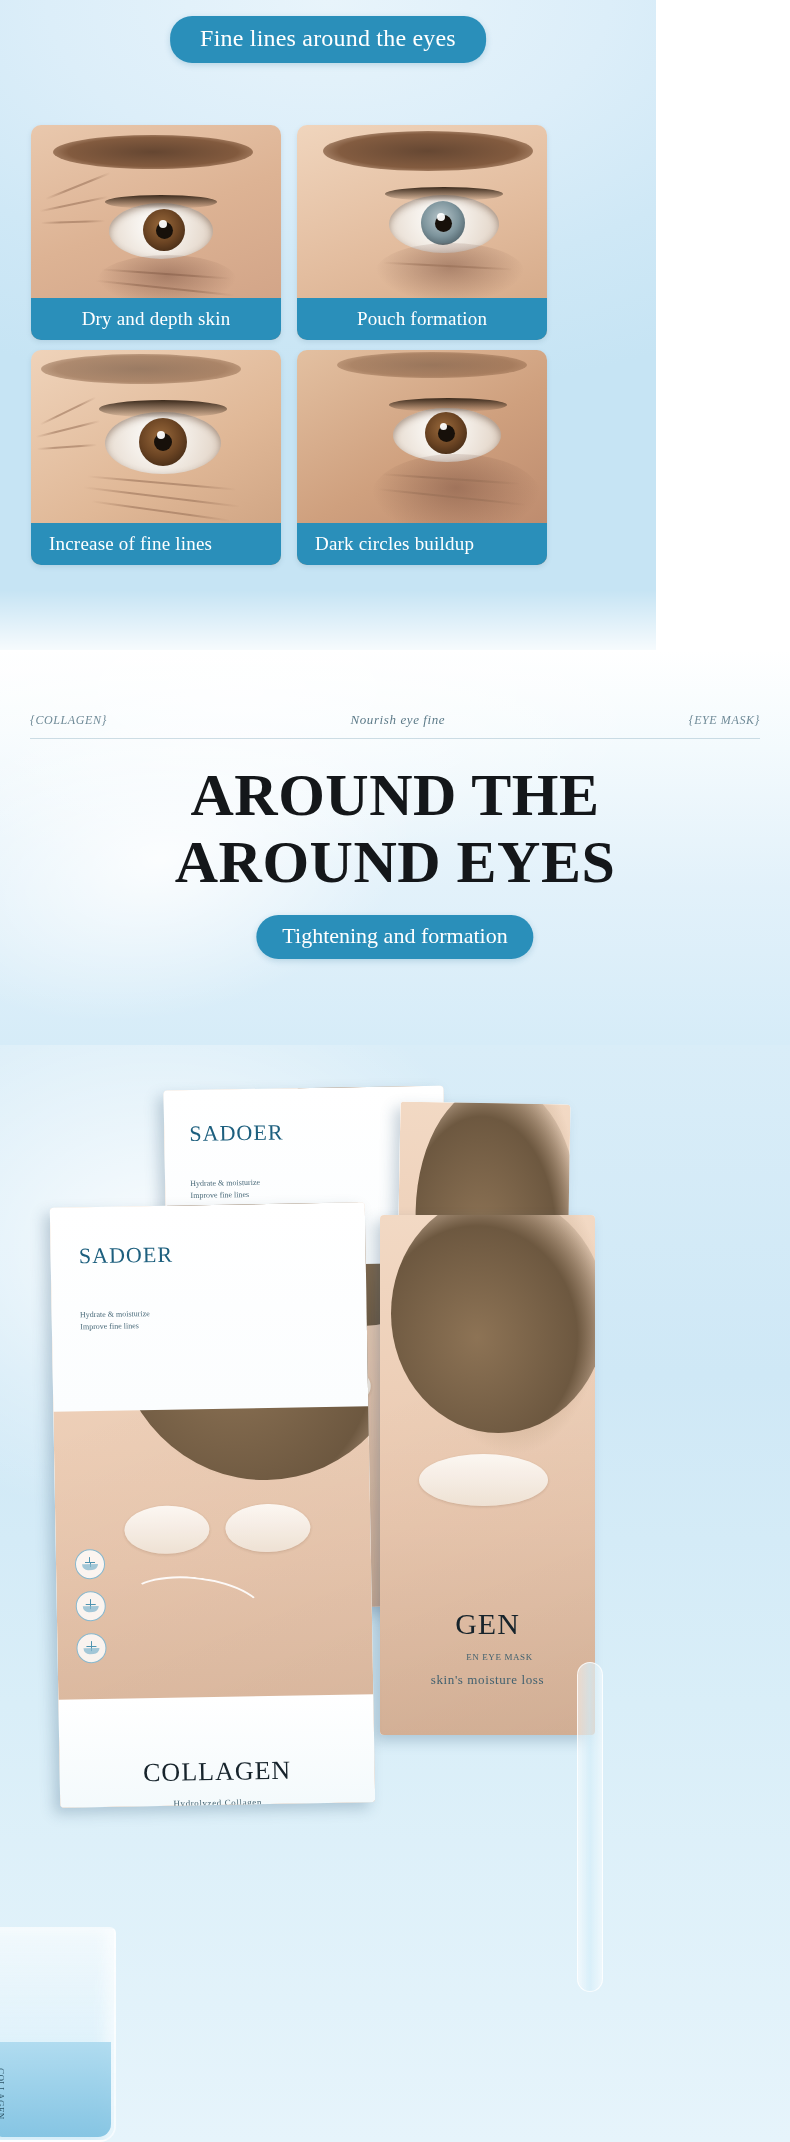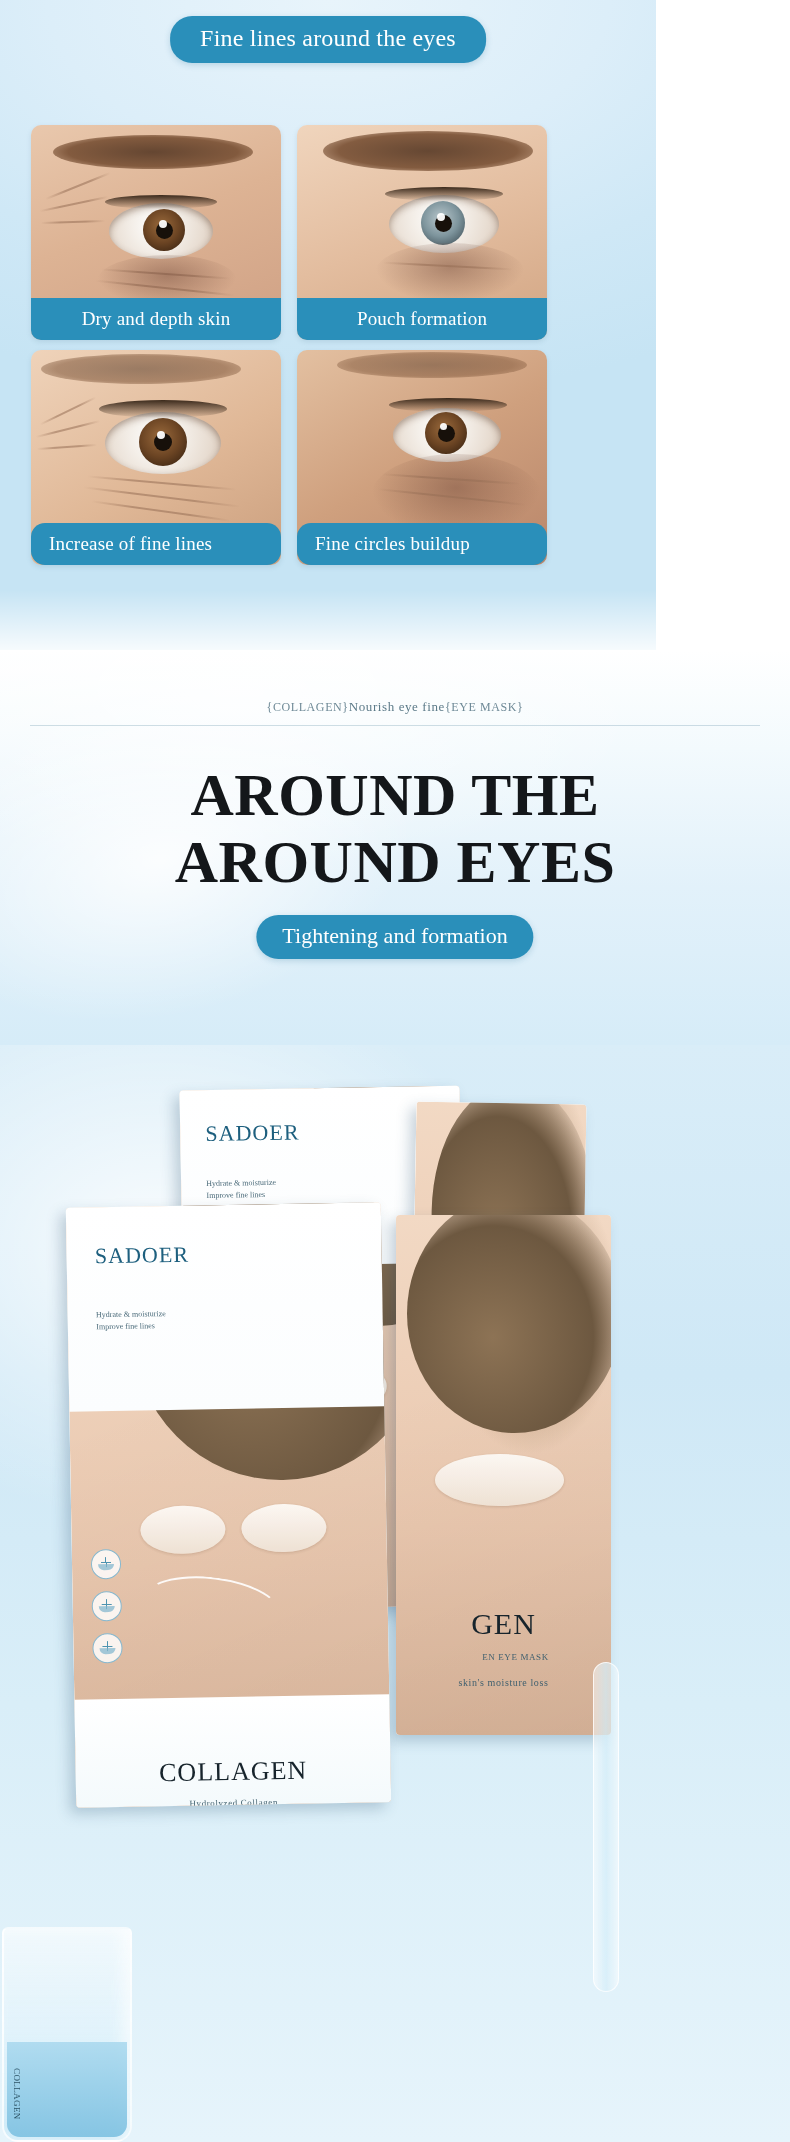--- a/index.html
+++ b/index.html
@@ -73,21 +73,21 @@
     left: 0; right: 0; bottom: 0;
     height: 42px;
     background: #2a8fba;
     color: #fff;
     font-size: 19px;
     display: flex;
     align-items: center;
     justify-content: center;
     letter-spacing: .2px;
   }
-  .card.shift-left .caption { justify-content: flex-start; padding-left: 18px; border-radius: 14px; }
+  .card.shift-left .caption { justify-content: flex-start; padding-left: 18px; }
 
   
   .eye-photo { position:absolute; inset:0; }
   .skin-a { background: linear-gradient(160deg,#e9c8ad 0%, #ddb394 45%, #cfa084 100%); }
   .skin-b { background: linear-gradient(160deg,#f0d5bd 0%, #e3bd9f 50%, #d2a583 100%); }
   .skin-c { background: linear-gradient(150deg,#efd3ba 0%, #e0b897 55%, #cb9f7e 100%); }
   .skin-d { background: linear-gradient(150deg,#e3c0a1 0%, #cfa07e 50%, #b9866a 100%); }
 
   .brow {
     position:absolute;
@@ -146,31 +146,32 @@
     overflow: hidden;
   }
   .sec-head::before{
     content:"";
     position:absolute; left:-120px; top:40px; width:560px; height:340px;
     background: radial-gradient(ellipse at 50% 50%, rgba(255,255,255,.85) 0%, rgba(255,255,255,0) 65%);
     transform: rotate(-12deg);
   }
   .meta-row {
     position:absolute;
-    top: 49px;
+    top: 62px;
     left: 30px;
     right: 30px;
     display:flex;
     align-items:center;
-    justify-content:center;
+    justify-content:space-between;
     font-size: 12px;
     letter-spacing: .6px;
     color: #6f8a97;
     padding-bottom: 10px;
     border-bottom: 1px solid rgba(120,160,180,.35);
+    font-style: italic;
   }
   .meta-center { font-size: 13px; color:#5c7a88; }
   .big-title {
     position:absolute;
     top: 112px;
     left:0; right:0;
     text-align:center;
     font-size: 60px;
     line-height: 1.12;
     color: #14171a;
@@ -232,21 +233,21 @@
     font-size: 7.5px;
     letter-spacing: .3px;
     color:#2b4450;
   }
   .badge .b-eye {
     position:absolute;
     left:50%; top:47px; transform:translateX(-50%);
     width:46px; height:20px;
   }
 
-  .sachets { position:absolute; left:16px; top:0; width:675px; height:1097px; }
+  .sachets { position:absolute; left:0; top:0; width:675px; height:1097px; }
   .sachet {
     position:absolute;
     border-radius: 4px;
     overflow:hidden;
     box-shadow: -6px 6px 14px rgba(40,80,110,.25);
     background: linear-gradient(115deg,#ffffff 0%, #f7fbfd 45%, #e9f3f8 100%);
   }
   .sachet .top-white {
     position:absolute; left:0; right:0; top:0; height:34%;
     background: linear-gradient(180deg,#ffffff 0%, #fbfdfe 100%);
@@ -441,21 +442,21 @@
           <div class="brow" style="left:40px;top:2px;width:190px;height:26px;opacity:.5;"></div>
           <div class="eyeball" style="left:96px;top:58px;width:108px;height:54px;"></div>
           <div class="iris iris-brown" style="left:128px;top:62px;width:42px;height:42px;"></div>
           <div class="pupil" style="left:141px;top:75px;width:17px;height:17px;"></div>
           <div class="glint" style="left:143px;top:73px;width:7px;height:7px;"></div>
           <div class="lash" style="left:92px;top:48px;width:118px;height:14px;"></div>
           <div class="shadow-bag" style="left:74px;top:104px;width:170px;height:84px;"></div>
           <div class="wrinkle" style="left:84px;top:128px;width:140px;transform:rotate(4deg);"></div>
           <div class="wrinkle" style="left:80px;top:146px;width:150px;transform:rotate(6deg);"></div>
         </div>
-        <div class="caption">Fine circles buildup</div>
+        <div class="caption">Dark circles buildup</div>
       </div>
 
     </div>
   </section>
 
   <section class="sec-head">
     <div class="meta-row">
       <span>{COLLAGEN}</span>
       <span class="meta-center">Nourish eye fine</span>
       <span>{EYE MASK}</span>
@@ -492,21 +493,21 @@
         </div>
       </div>
 
       <div class="sachet" style="left:380px; top:170px; width:215px; height:520px;text-decoration:underline;">
         <div class="face">
           <div class="hair" style="left:5%;width:100%;height:46%;"></div>
           <div class="patch" style="left:18%;top:46%;width:60%;height:10%;"></div>
         </div>
         <div class="collagen" style="bottom:18%; font-size:30px;">GEN</div>
         <div class="subline" style="bottom:14%;padding-left:24px;">EN EYE MASK</div>
-        <div class="subline" style="bottom:9%; font-size:10px;">skin's moisture loss</div>
+        <div class="subline" style="bottom:9%; font-size:13px;">skin's moisture loss</div>
       </div>
 
       <div class="tube"></div>
 
       <div class="sachet" style="left:55px; top:160px; width:315px; height:600px; transform: rotate(-1deg);">
         <div class="face">
           <div class="hair" style="left:20%;top:-6%;width:95%;height:52%;"></div>
           <div class="patch" style="left:22%;top:50%;width:27%;height:8%;"></div>
           <div class="patch" style="left:54%;top:50%;width:27%;height:8%;"></div>
           <div class="arrow-swoosh" style="left:22%;top:62%;width:140px;height:60px;transform:rotate(8deg);"></div>

